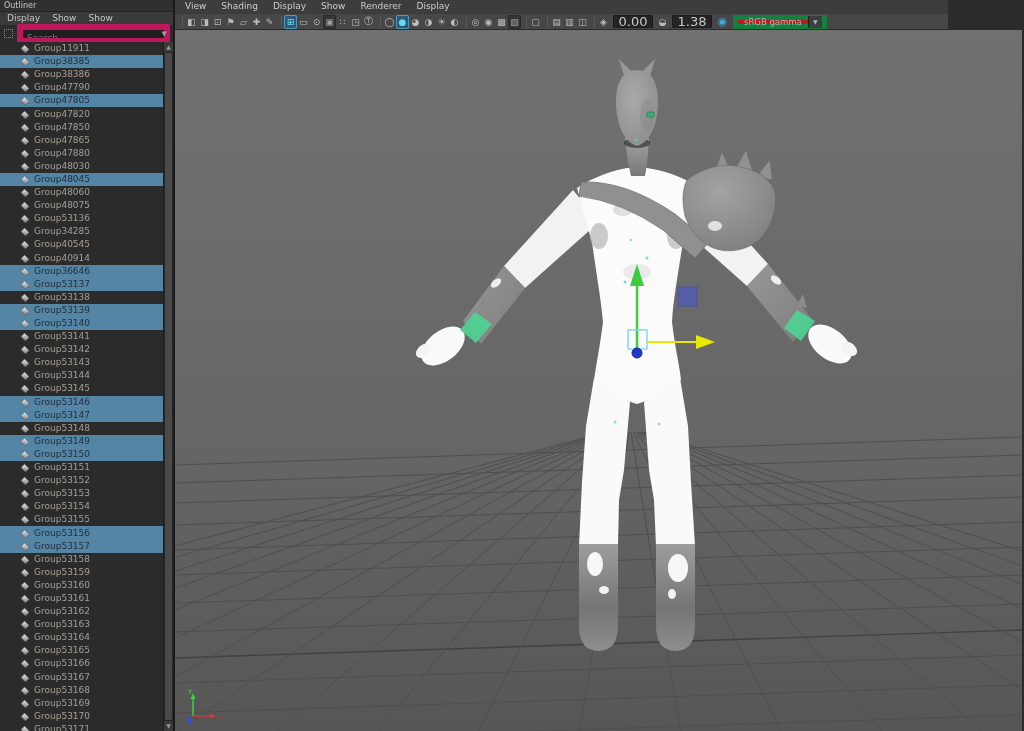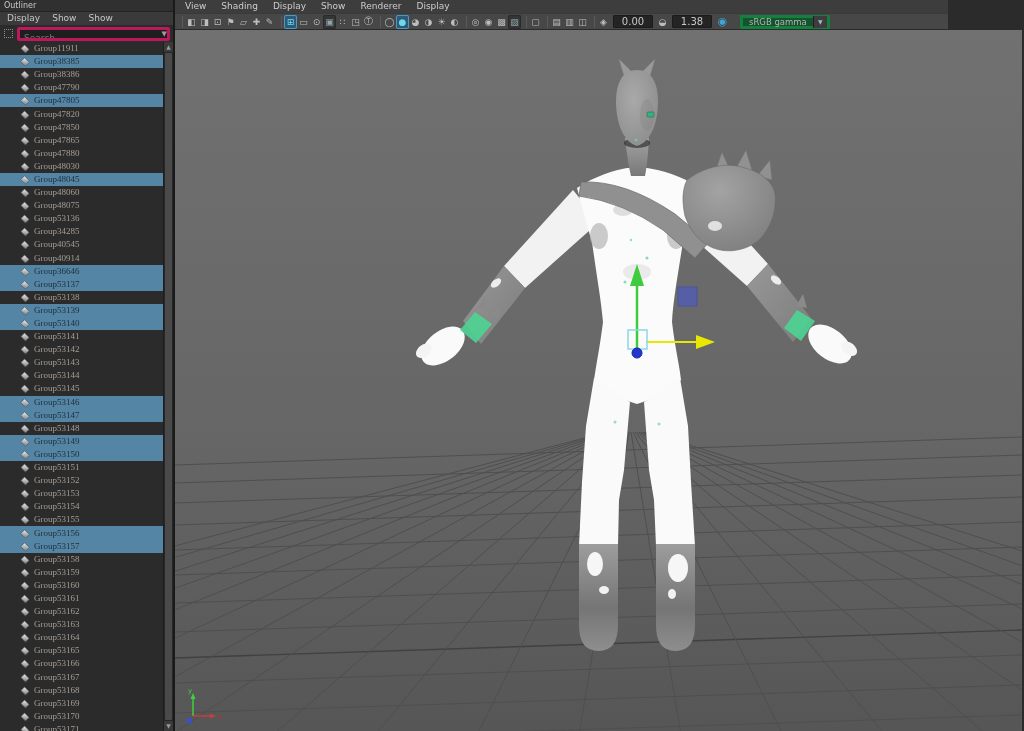--- a/index.html
+++ b/index.html
@@ -7,27 +7,27 @@
   body { background:#2b2b2b; font-family:"DejaVu Sans","Liberation Sans",sans-serif; }
   .app { position:relative; width:948px; height:731px; display:flex; }
 
   
   .outliner { flex:0 0 175px; width:175px; background:#2b2b2b; display:flex; flex-direction:column; border-right:2px solid #1a1a1a; }
   .ol-title { height:12px; background:#303030; border-bottom:1px solid #232323; color:#c9c9c9; font-size:8px; line-height:11px; padding-left:4px; }
   .ol-menus { height:13px; background:#3a3a3a; display:flex; align-items:flex-end; padding-left:7px; }
   .ol-menus .menu-item { font-size:9px; color:#c6c6c6; margin-right:12px; line-height:13px; }
   .search-row { height:17px; display:flex; align-items:center; padding:2px 3px; background:#2b2b2b; position:relative; }
   .filter-ic { width:9px; height:9px; border:1px dotted #8a8a8a; margin:0 4px 0 1px; flex:0 0 9px; }
-  .search-input { flex:1; height:13px; background:#1e1e1e; border:3px solid #be185d; border-radius:2px; color:#c0c0c0; font-size:9px; padding:8px 14px 0 4px; outline:none; font-family:inherit; min-width:0; }
+  .search-input { flex:1; height:13px; background:#1e1e1e; border:6px solid #be185d; border-radius:2px; color:#c0c0c0; font-size:9px; padding:8px 14px 0 4px; outline:none; font-family:inherit; min-width:0; }
   .search-input::placeholder { color:#787878; }
   .search-caret { position:absolute; right:6px; top:5px; font-size:7px; color:#9a9a9a; pointer-events:none; line-height:8px; }
 
   .tree { position:relative; flex:1; overflow:hidden; background:#2b2b2b; }
   .tree-rows { position:absolute; left:0; top:0; right:10px; }
-  .row { height:13.1px; display:flex; align-items:center; padding-left:21px; white-space:nowrap;font-family:Liberation Serif, serif; }
+  .row { height:13.1px; display:flex; align-items:center; padding-left:21px; white-space:nowrap; }
   .row.selected { background:#5585a5; }
   .row-icon { width:9px; height:9px; margin-right:4px; position:relative; flex:0 0 9px; }
   .row-icon::before { content:""; position:absolute; left:1px; top:2px; width:6px; height:6px;
       background:linear-gradient(135deg,#ececec,#7e7e7e); transform:rotate(45deg) scaleY(.8);
       box-shadow:0 0 0 0.5px #565656; }
   .row-label { font-size:9px; color:#a69e96; line-height:13px; }
   .row.selected .row-label { color:#20303c; }
 
   .scrollbar { position:absolute; right:0; top:0; bottom:0; width:10px; background:#272727; border-left:1px solid #1f1f1f; }
   .sb-btn { position:absolute; left:0; width:9px; height:10px; background:#3a3a3a; color:#9a9a9a; font-size:6px; line-height:10px; text-align:center; }
@@ -36,23 +36,23 @@
 
   
   .viewport { flex:1; display:flex; flex-direction:column; min-width:0; background:#636363; }
   .vp-menus { height:13px; background:#3d3d3d; display:flex; align-items:center; padding-left:10px; }
   .vp-menus .menu-item { font-size:9px; color:#cdcdcd; margin-right:15px; line-height:13px; }
   .vp-toolbar { height:17px; background:#474747; display:flex; align-items:center; padding-left:2px; border-top:1px solid #3a3a3a; border-bottom:1px solid #2a2a2a; }
   .tb-icon { width:13px; height:14px; display:flex; align-items:center; justify-content:center; color:#bdbdbd; font-size:9px; border-radius:2px; flex:0 0 auto; overflow:hidden; }
   .tb-icon.active { background:#2c5a78; color:#6fd8e8; box-shadow:0 0 0 1px #4f98c0 inset; }
   .tb-icon.pressed { background:#353535; color:#8fa8aa; box-shadow:0 0 0 1px #2a2a2a inset; }
   .tb-icon.sep { width:5px; height:12px; border-radius:0; color:transparent; border-right:1px solid #5a5a5a; margin:0 2px 0 1px; }
-  .tb-field { width:40px; height:13px; background:#242424; border:1px solid #1b1b1b; color:#c8c8c8; font-size:10px; display:flex; align-items:center; justify-content:center; margin:0 3px; border-radius:1px; }
+  .tb-field { width:40px; height:13px; background:#242424; border:1px solid #1b1b1b; color:#c8c8c8; font-size:13px; display:flex; align-items:center; justify-content:center; margin:0 3px; border-radius:1px; }
   .gamma-badge { color:#3fa7d6; font-size:11px; width:15px; }
-  .tb-dropdown { height:14px; background:#14532d; border:3px solid #15803d; display:flex; align-items:center; margin-left:10px; border-radius:1px; }
+  .tb-dropdown { height:14px; background:#b91c1c; border:5px solid #15803d; display:flex; align-items:center; margin-left:3px; border-radius:1px; }
   .tb-dropdown .dd-label { font-size:8.5px; color:#b4b4b4; padding:0 6px; min-width:55px; }
   .tb-dropdown .dd-caret { width:14px; height:12px; background:#3d3d3d; color:#9fb9c0; font-size:6px; display:flex; align-items:center; justify-content:center; border-left:1px solid #1f1f1f; }
   .view { flex:1; position:relative; }
   .view svg { display:block; }
 </style>
 </head>
 <body>
 
 <div class="app">
 

